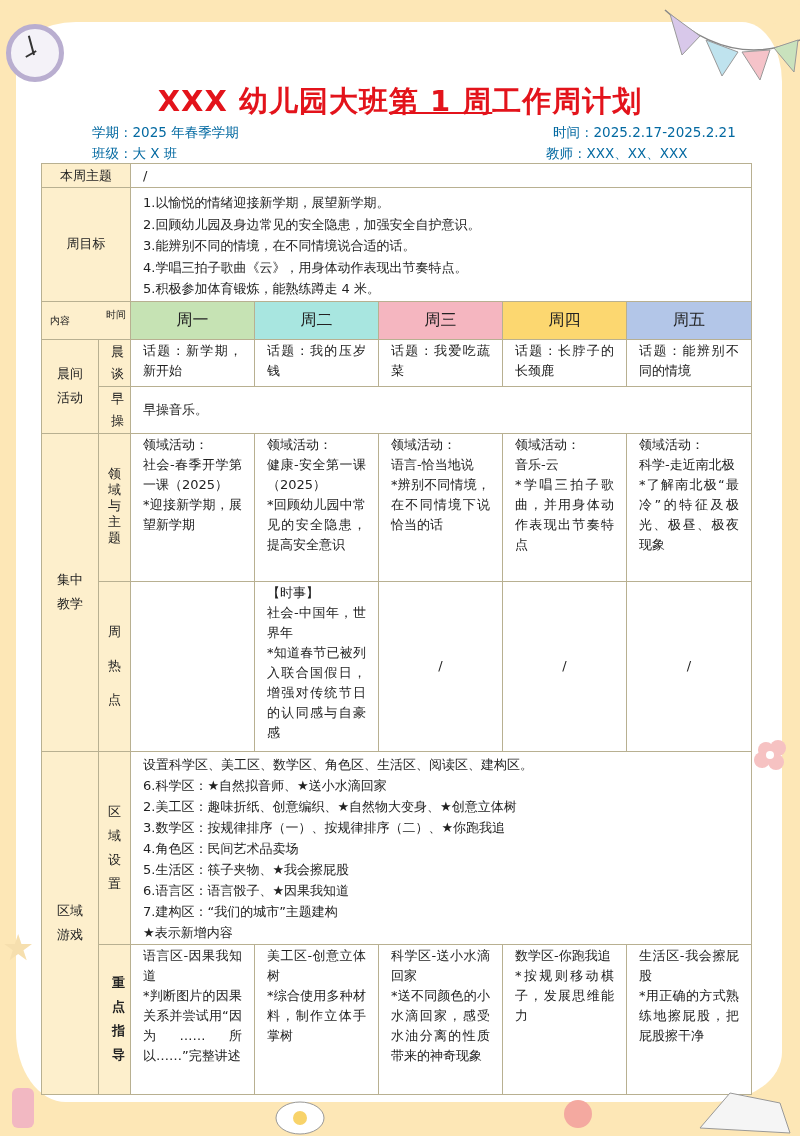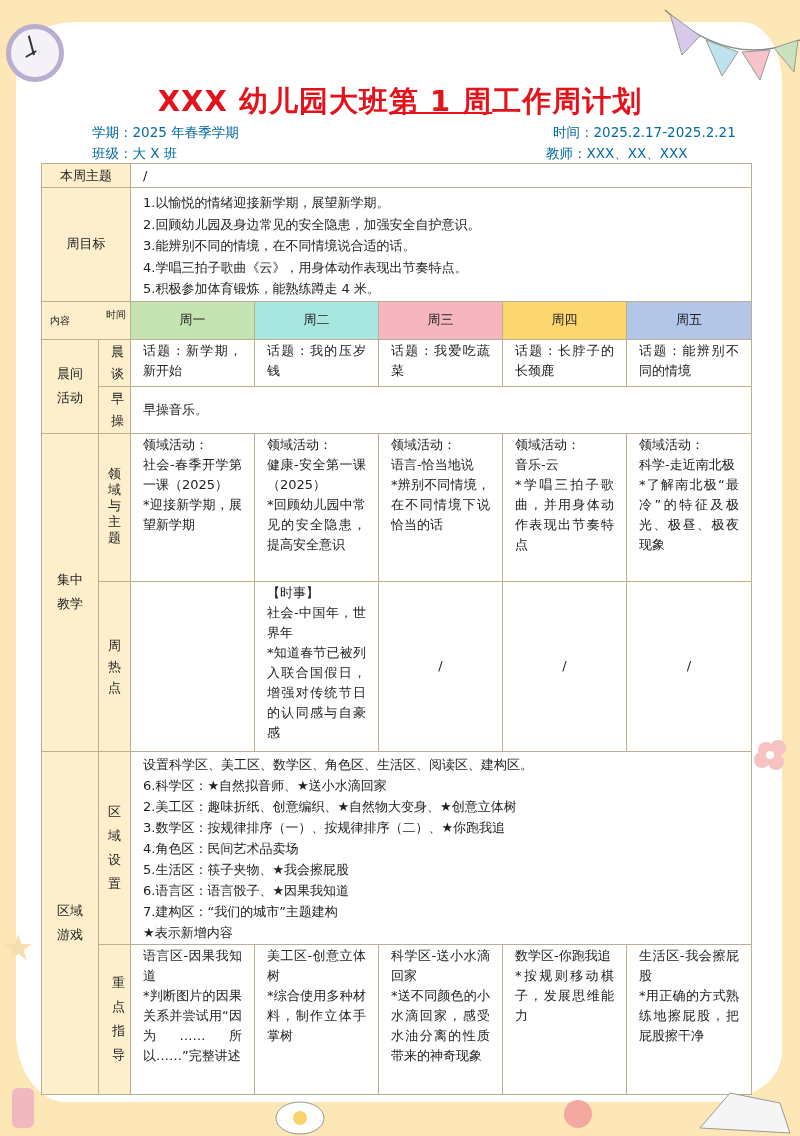--- a/index.html
+++ b/index.html
@@ -41,21 +41,21 @@
     position: absolute; left: 41px; top: 163px; width: 710px;
     border-collapse: collapse; table-layout: fixed;
     font-size: 13px; line-height: 20px;
   }
   table.plan td {
     border: 1px solid #b8b091; vertical-align: top; padding: 1px 12px;
     background: #fff;
   }
   td.lab { background: #fdefcc !important; text-align: center; vertical-align: middle !important; }
   td.sub { background: #fdefcc !important; text-align: center; vertical-align: middle !important; padding: 0 2px; }
-  .day { text-align: center; vertical-align: middle !important; font-size: 13px; }
+  .day { text-align: center; vertical-align: middle !important; font-size: 16px; }
   .just { text-align: justify; }
   .center { text-align: center; vertical-align: middle !important; }
   .deco-flower { position: absolute; left: 752px; top: 736px; width: 40px; height: 40px; }
   .deco-star { position: absolute; left: 2px; top: 930px; width: 36px; height: 36px; color: #f6dfae; font-size: 36px; line-height: 36px; }
   .deco-bottom { position: absolute; left: 0; top: 1088px; width: 800px; height: 48px; }
 </style>
 </head>
 <body>
 
 <div class="topband"></div>
@@ -167,21 +167,21 @@
       <div>音乐-云</div>
       <div>*学唱三拍子歌曲，并用身体动作表现出节奏特点</div>
     </td>
     <td class="just">
       <div>领域活动：</div>
       <div>科学-走近南北极</div>
       <div>*了解南北极“最冷”的特征及极光、极昼、极夜现象</div>
     </td>
   </tr>
   <tr style="height:170px">
-    <td class="sub" style="word-break:break-all;line-height:21px;padding:0 8px;">周热点</td>
+    <td class="sub" style="word-break:break-all;line-height:34px;padding:0 8px;">周热点</td>
     <td></td>
     <td class="just" style="white-space:pre-line">【时事】
 社会-中国年，世界年
 *知道春节已被列入联合国假日，增强对传统节日的认同感与自豪感</td>
     <td class="center">/</td>
     <td class="center">/</td>
     <td class="center">/</td>
   </tr>
 
   <tr style="height:190px">
@@ -193,21 +193,21 @@
       <div>2.美工区：趣味折纸、创意编织、★自然物大变身、★创意立体树</div>
       <div>3.数学区：按规律排序（一）、按规律排序（二）、★你跑我追</div>
       <div>4.角色区：民间艺术品卖场</div>
       <div>5.生活区：筷子夹物、★我会擦屁股</div>
       <div>6.语言区：语言骰子、★因果我知道</div>
       <div>7.建构区：“我们的城市”主题建构</div>
       <div>★表示新增内容</div>
     </td>
   </tr>
   <tr style="height:150px">
-    <td class="sub" style="word-break:break-all;line-height:24px;padding:0 13px;">重点指导</td>
+    <td class="sub" style="word-break:break-all;line-height:24px;padding:0 13px;font-weight:bold;">重点指导</td>
     <td class="just" style="white-space:pre-line">语言区-因果我知道
 *判断图片的因果关系并尝试用“因为……所以……”完整讲述</td>
     <td class="just" style="white-space:pre-line">美工区-创意立体树
 *综合使用多种材料，制作立体手掌树</td>
     <td class="just" style="white-space:pre-line">科学区-送小水滴回家
 *送不同颜色的小水滴回家，感受水油分离的性质带来的神奇现象</td>
     <td class="just" style="white-space:pre-line">数学区-你跑我追
 *按规则移动棋子，发展思维能力</td>
     <td class="just" style="white-space:pre-line">生活区-我会擦屁股
 *用正确的方式熟练地擦屁股，把屁股擦干净</td>

